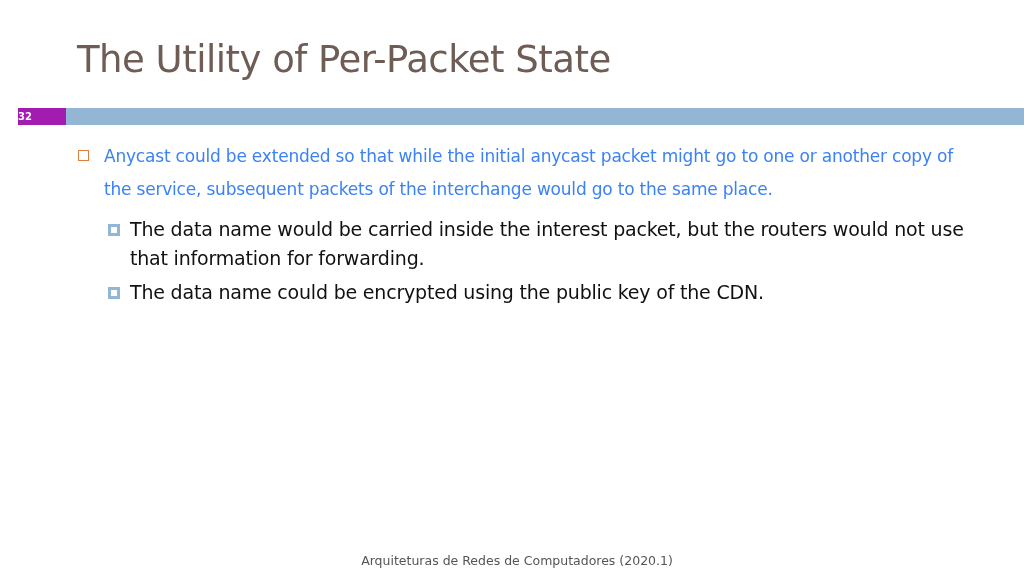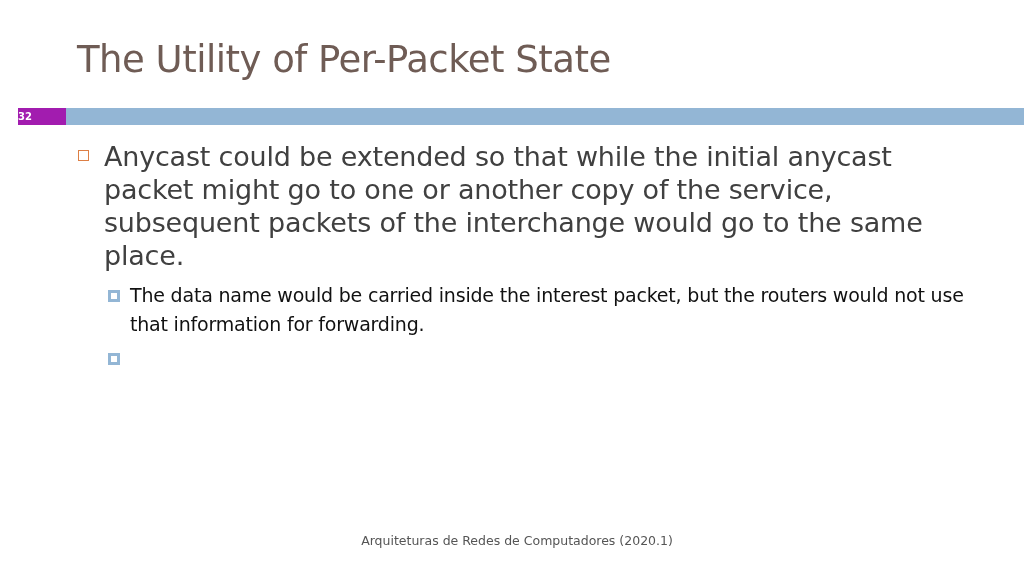--- a/index.html
+++ b/index.html
@@ -4,46 +4,47 @@
 <style>
   html, body { margin: 0; padding: 0; }
   body { width: 1024px; height: 576px; background: #ffffff; position: relative; overflow: hidden;
          font-family: "DejaVu Sans", sans-serif; }
   .title { position: absolute; left: 77px; top: 38px; font-size: 37px; color: #6f5c55;
            font-family: "DejaVu Sans", sans-serif; font-weight: normal; letter-spacing: -0.5px; white-space: nowrap; }
   .slide-num { position: absolute; left: 0; top: 108px; width: 60px; height: 17px; background: #a21caf;
                color: #fff; font-size: 10px; font-weight: bold; text-align: left; line-height: 17px; margin-left: 18px; }
   .bar { position: absolute; left: 66px; top: 108px; right: 0; height: 17px; background: #93b6d5; }
   .content { position: absolute; left: 76px; top: 140px; width: 900px; }
-  .l1 { position: relative; padding-left: 28px; font-size: 27px; line-height: 33px; color: #404040;
+  .l1 { position: relative; padding-left: 28px; font-size: 17px; line-height: 33px; color: #3b82f6;
         margin-bottom: 9px; letter-spacing: -0.2px; }
   .l1 .bullet { position: absolute; left: 2px; top: 10px; width: 11px; height: 11px;
                 border: 1.3px solid #dd7f45; box-sizing: border-box; }
   .l2 { position: relative; padding-left: 54px; font-size: 19px; line-height: 29px; color: #111;
         margin-bottom: 5px; letter-spacing: -0.2px; }
   .l2 .bullet { position: absolute; left: 32px; top: 9px; width: 12px; height: 12px;
                 background: #93b6d5; box-sizing: border-box; }
   .l2 .bullet::after { content: ""; position: absolute; left: 3px; top: 3px; width: 6px; height: 6px; background: #fff; }
-  .footer { position: absolute; left: 0; right: 0; top: 533px; text-align: center; font-size: 12.5px; color: #555;
+  .footer { position: absolute; left: 0; right: 0; top: 553px; text-align: center; font-size: 12.5px; color: #555;
             padding-left: 10px; }
 </style>
 </head>
 <body>
 
 <div class="title">The Utility of Per-Packet State</div>
 <div class="slide-num">32</div>
 <div class="bar"></div>
 
 <div class="content">
   <div class="l1">
     <span class="bullet"></span>
     <span>Anycast could be extended so that while the initial anycast packet might go to one or another copy of the service, subsequent packets of the interchange would go to the same place.</span>
   </div>
   <div class="l2">
     <span class="bullet"></span>
     <span>The data name would be carried inside the interest packet, but the routers would not use that information for forwarding.</span>
   </div>
   <div class="l2">
     <span class="bullet"></span>
+    <span>The data name could be encrypted using the public key of the CDN.</span>
   </div>
 </div>
 
 <div class="footer">Arquiteturas de Redes de Computadores  (2020.1)</div>
 
 </body></html>

